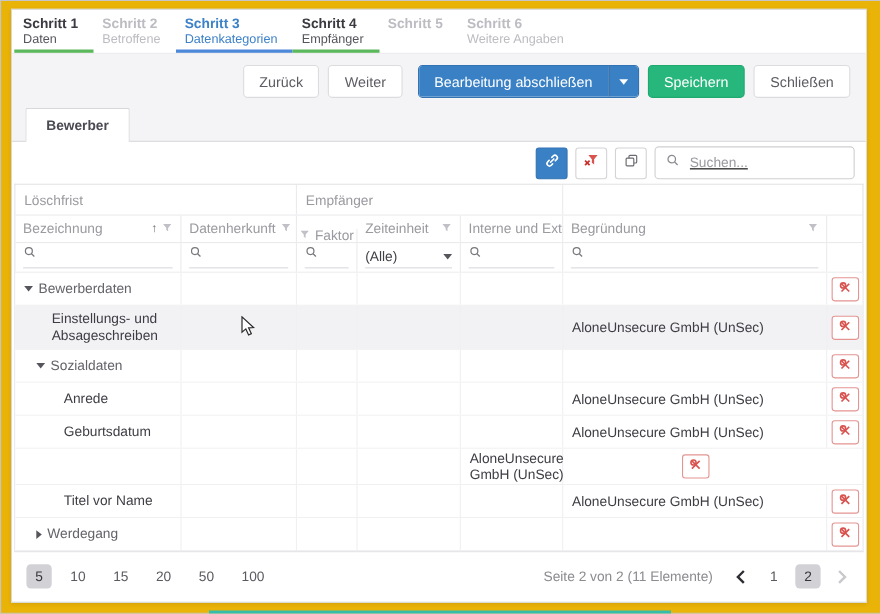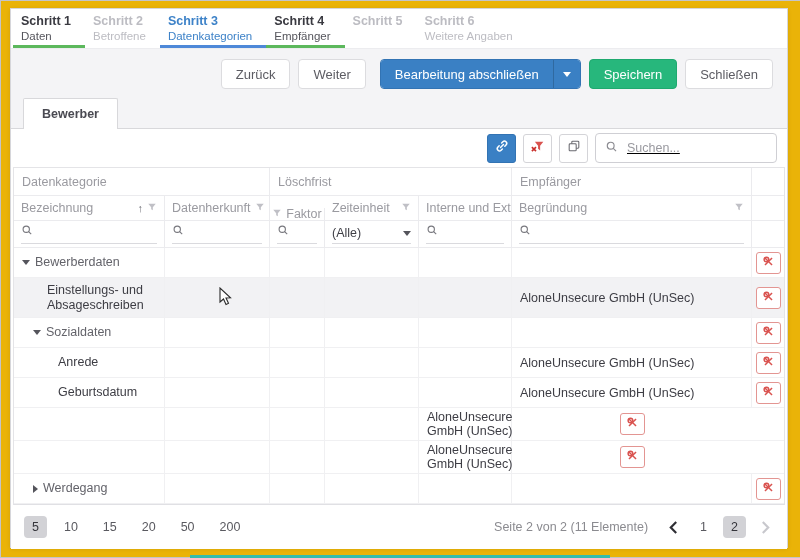--- a/index.html
+++ b/index.html
@@ -166,21 +166,20 @@
                 <circle cx="7" cy="7" r="4.2"></circle>
                 <line x1="10.2" y1="10.2" x2="13.6" y2="13.6"></line>
               </svg>
           </span>
           <input type="text" placeholder="Suchen..." style="">
         </div>
       </div>
 
       <div class="grid">
         <div class="band-row">
-          <div class="band-cell">Datenkategorie</div>
           <div class="band-cell">Löschfrist</div>
           <div class="band-cell">Empfänger</div>
           <div class="band-cell"></div>
         </div>
 
         <div class="hdr-row">
           <div class="hcell">
             <span class="grow">Bezeichnung</span>
             <span class="sort-up">↑</span>
             <span><svg viewBox="0 0 12 12" width="10" height="10">
@@ -405,20 +404,24 @@
           <svg viewBox="0 0 14 14" width="13" height="13" fill="none" stroke="#d9534f" stroke-width="1.6">
             <line x1="3.2" y1="3.2" x2="10.8" y2="10.8"></line>
             <line x1="10.8" y1="3.2" x2="3.2" y2="10.8"></line>
             <circle cx="4.8" cy="4.8" r="2.5"></circle>
           </svg>
         </span>
       </button>
     </div>
   </div>
             <div class="trow">
+    <div class="cell cell-label" style="padding-left: 30px;">
+      <span class="expander caret-none"></span>
+      <span class="rlabel">Titel vor Name</span>
+    </div>
     <div class="cell"></div>
     <div class="cell"></div>
     <div class="cell"></div>
     <div class="cell"></div>
     <div class="cell">
                 <span>AloneUnsecure GmbH (UnSec)</span>
               </div>
     <div class="cell cell-del">
       <button class="unlink-btn">
         <span>
@@ -458,21 +461,21 @@
           </div>
       </div>
 
       <div class="pager">
         <div class="sizes">
             <span class="chip active">5</span>
             <span class="chip">10</span>
             <span class="chip">15</span>
             <span class="chip">20</span>
             <span class="chip">50</span>
-            <span class="chip">200</span>
+            <span class="chip">100</span>
           </div>
         <div class="pager-right">
           <span class="pager-info">Seite 2 von 2 (11 Elemente)</span>
           <span class="navchev">
             <svg viewBox="0 0 8 12" width="9" height="13" fill="none" stroke="#2e2e34" stroke-width="2">
                 <polyline points="6.5,1 1.5,6 6.5,11"></polyline>
               </svg>
           </span>
           <span style="display:flex;gap:8px;">
               <span class="chip">1</span>

